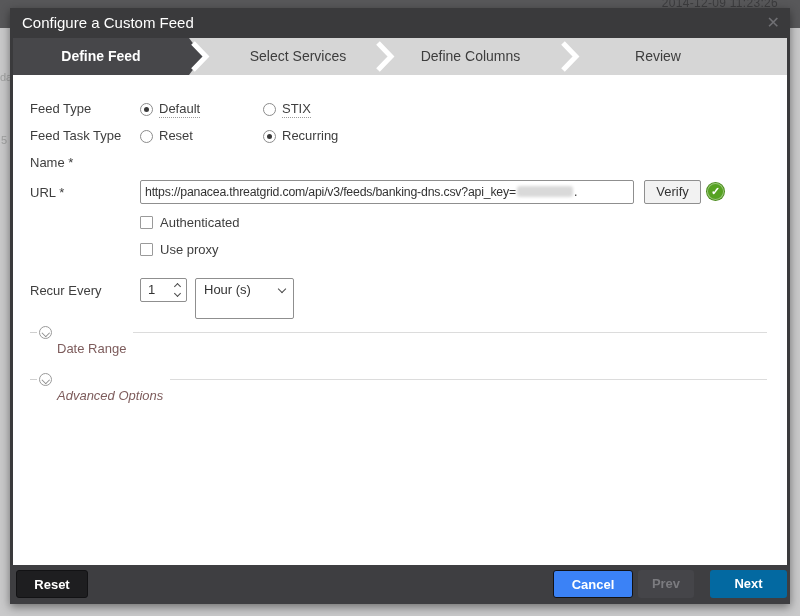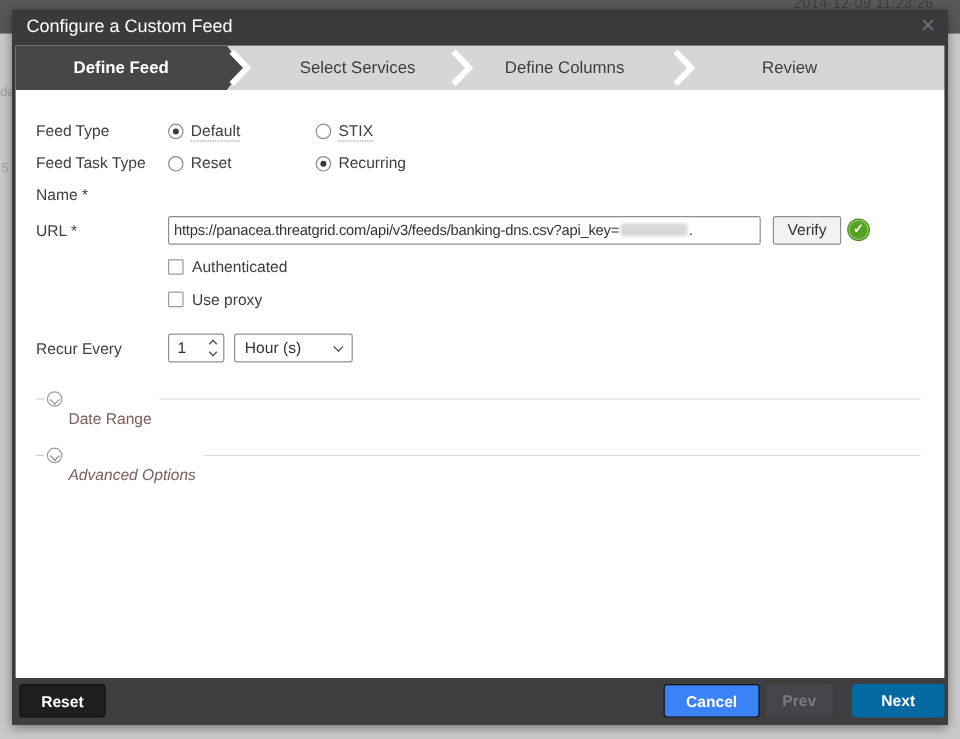--- a/index.html
+++ b/index.html
@@ -56,21 +56,21 @@
   .cb1 { top:141px; } .cb2 { top:168px; }
   .cb-label { position:absolute; left:147px; white-space:nowrap; cursor:pointer; }
 
   .num-input { position:absolute; left:127px; top:203px; width:47px; height:24px; border:1px solid #8f8f8f; border-radius:2px; background:#fff; cursor:text; }
   .num-val { position:absolute; left:7px; top:0; line-height:22px; font-size:13px; color:#333; }
   .spinner { position:absolute; right:6px; top:5px; cursor:pointer; }
   .spin-up, .spin-down { display:block; width:5px; height:5px; border-right:1.4px solid #4a4a4a; border-bottom:1.4px solid #4a4a4a; }
   .spin-up { transform:rotate(-135deg); margin-bottom:2px; }
   .spin-down { transform:rotate(45deg); }
 
-  .select { position:absolute; left:182px; top:203px; width:99px; height:24px; border:1px solid #8f8f8f; border-radius:2px; background:#fff; cursor:pointer; }
+  .select { position:absolute; left:182px; top:203px; width:99px; height:41px; border:1px solid #8f8f8f; border-radius:2px; background:#fff; cursor:pointer; }
   .select-val { position:absolute; left:8px; top:0; line-height:22px; font-size:13px; color:#333; }
   .select-chev { position:absolute; right:8px; top:7px; width:6px; height:6px; border-right:1.5px solid #4a4a4a; border-bottom:1.5px solid #4a4a4a; transform:rotate(45deg); }
 
   .section { position:absolute; left:17px; right:20px; height:15px; display:flex; align-items:center; cursor:pointer; }
   .sec1 { top:250px; } .sec2 { top:297px; }
   .pre-line { width:7px; height:1px; background:#cfcfcf; }
   .circ-chev { width:13px; height:13px; border:1px solid #9a9a9a; border-radius:50%; margin:0 5px 0 2px; position:relative; flex:0 0 auto; }
   .circ-chev::after { content:""; position:absolute; left:3px; top:2.5px; width:4.5px; height:4.5px;
                       border-right:1.4px solid #8a8a8a; border-bottom:1.4px solid #8a8a8a; transform:rotate(45deg); }
   .sec-label { color:#7d5c5c; font-size:13px; margin-right:7px; white-space:nowrap;margin-top:32px; }

